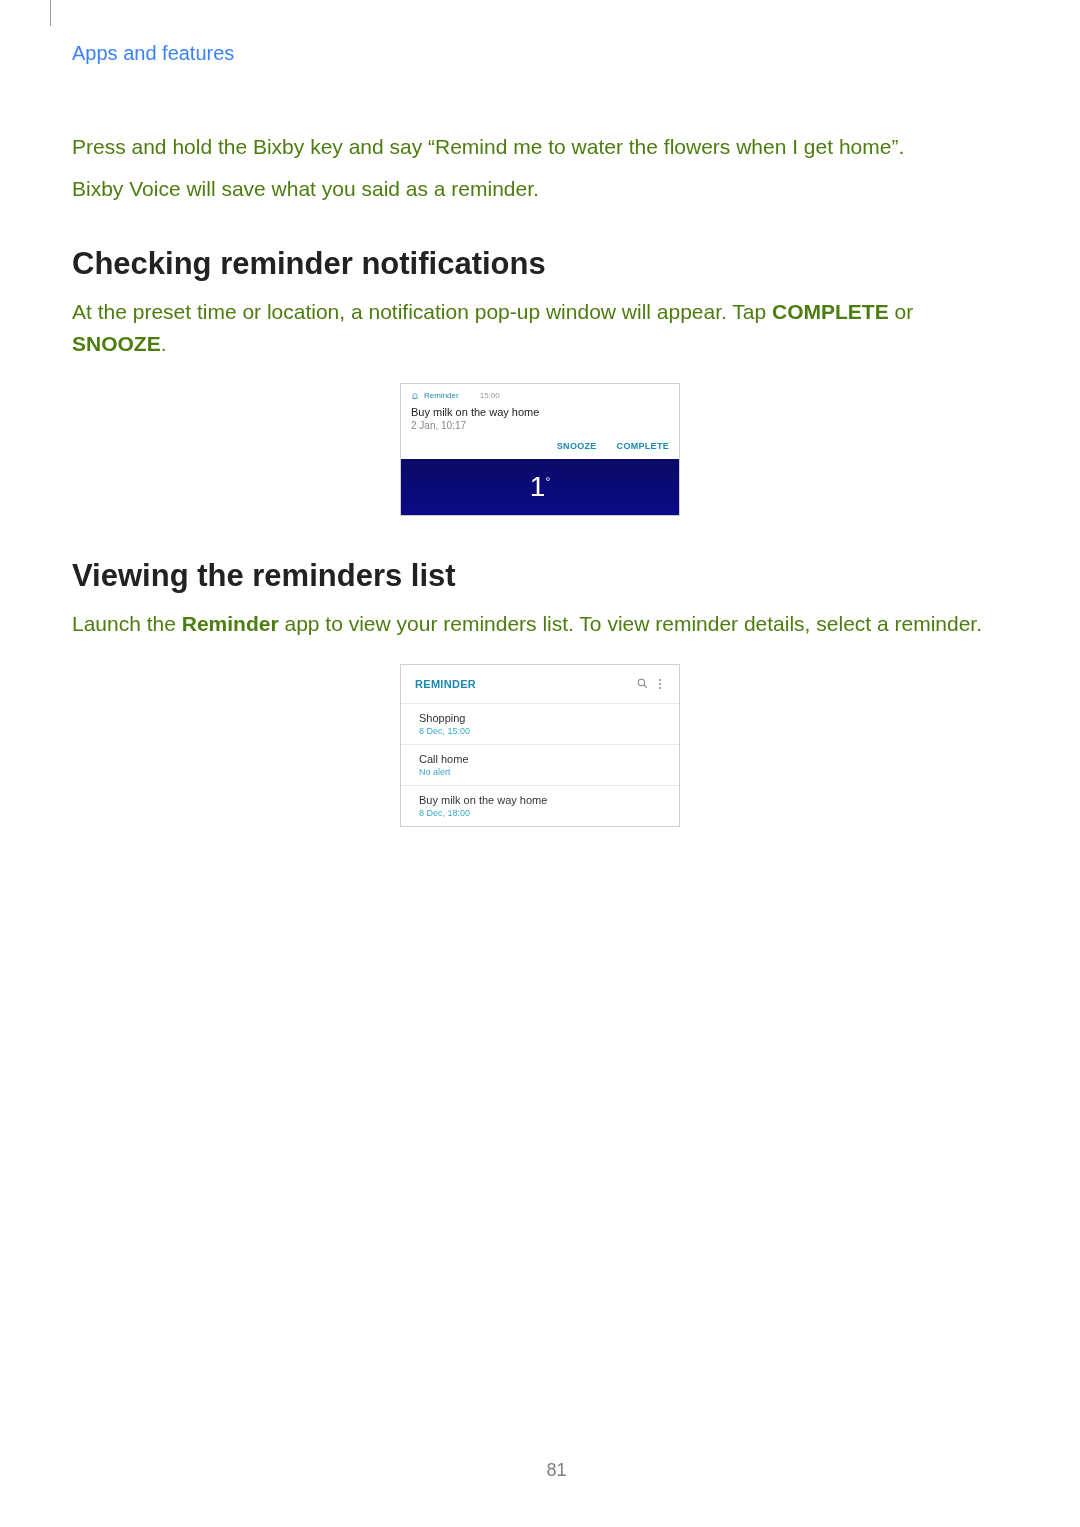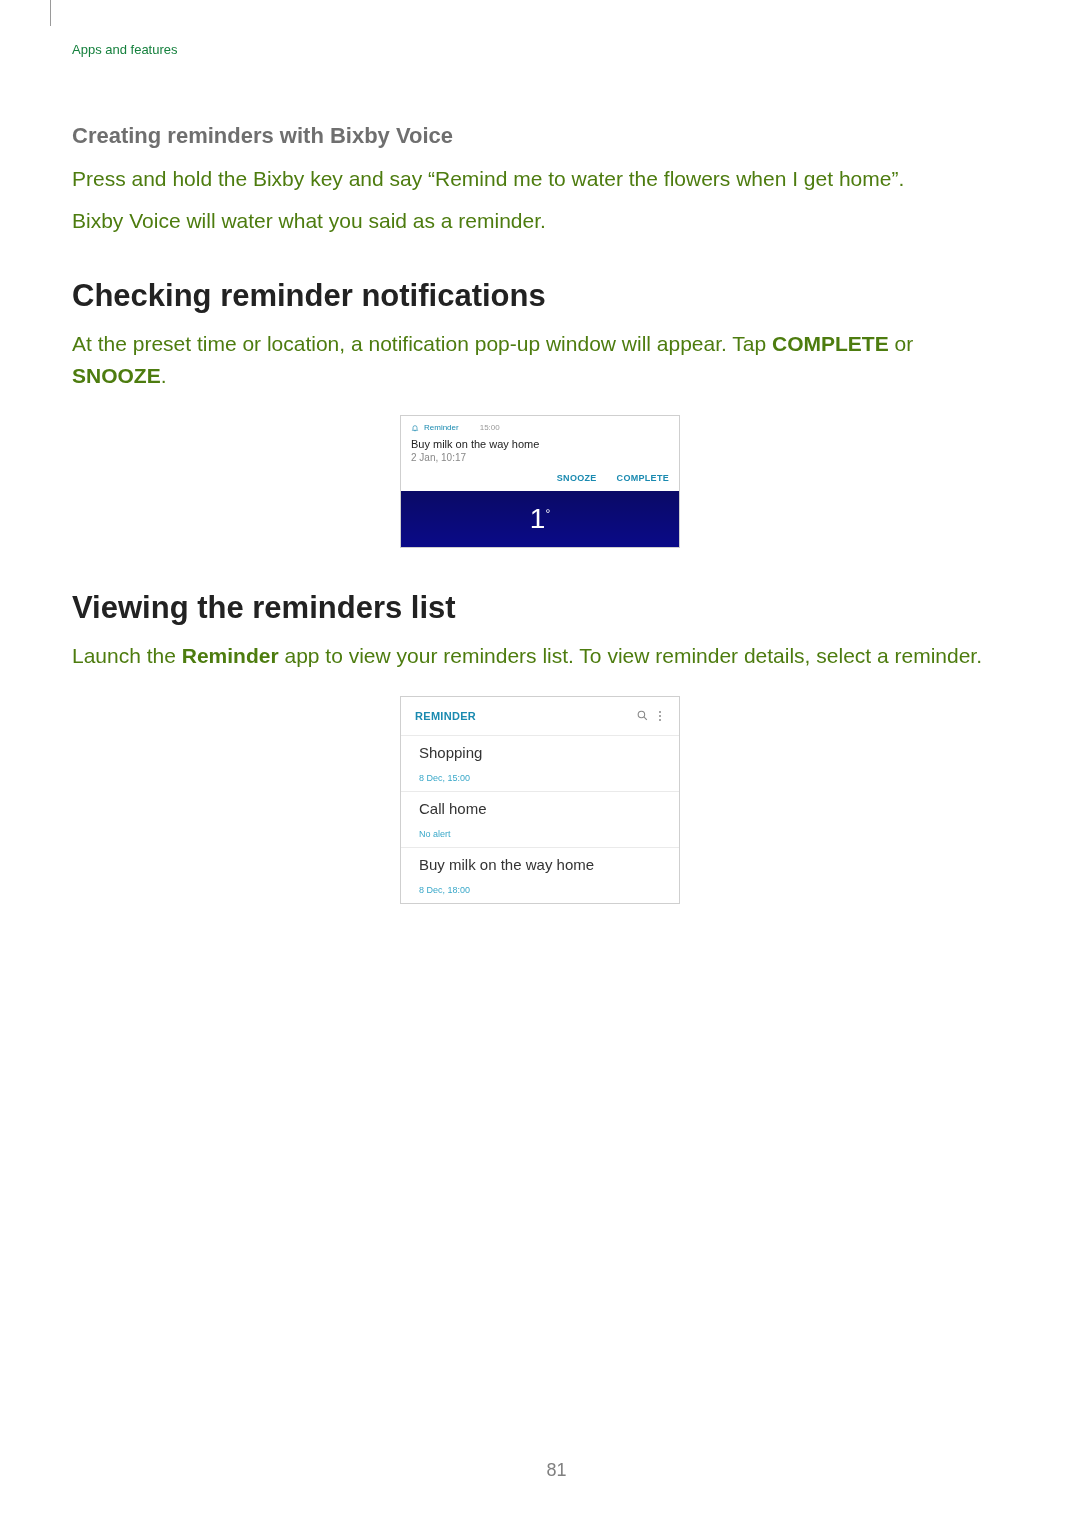--- a/index.html
+++ b/index.html
@@ -16,22 +16,22 @@
   }
   .crop-mark {
     position: absolute;
     left: 50px;
     top: 0;
     width: 0;
     height: 26px;
     border-left: 1px solid #9a9a9a;
   }
   .chapter {
-    font-size: 13px;
-    color: #15803d;
+    font-size: 20px;
+    color: #3b82f6;
     font-weight: 400;
     margin-bottom: 66px;
     margin-top: 4px;
   }
   .sub1 {
     font-size: 22px;
     color: #6f6f6f;
     font-weight: 600;
     margin-bottom: 14px;
   }
@@ -153,27 +153,27 @@
   }
   .more-dots span {
     width: 2px; height: 2px; background: #888; border-radius: 50%;
   }
   .list-item {
     padding: 8px 14px 8px 18px;
     border-bottom: 1px solid #eaeaea;
   }
   .list-item:last-child { border-bottom: none; }
   .li-title {
-    font-size: 15px;
+    font-size: 11px;
     color: #333;
   }
   .li-sub {
     font-size: 9px;
     color: #3aa8c9;
-    margin-top: 12px;
+    margin-top: 2px;
   }
 
   .page-num {
     position: absolute;
     bottom: 46px;
     left: 0;
     width: 100%;
     text-align: center;
     font-size: 18px;
     color: #808080;
@@ -182,23 +182,22 @@
 </style>
 </head>
 <body>
 
 <div class="crop-mark"></div>
 
 <div class="page">
 
   <div class="chapter">Apps and features</div>
 
-  <div class="sub1">Creating reminders with Bixby Voice</div>
   <p class="body-text">Press and hold the Bixby key and say “Remind me to water the flowers when I get home”.</p>
-  <p class="body-text">Bixby Voice will water what you said as a reminder.</p>
+  <p class="body-text">Bixby Voice will save what you said as a reminder.</p>
 
   <div class="h2">Checking reminder notifications</div>
   <p class="body-text">
     <span>At the preset time or location, a notification pop-up window will appear. Tap </span><strong>COMPLETE</strong><span> or </span><strong>SNOOZE</strong><span>.</span>
   </p>
 
   <div class="notif-wrap">
     <div class="notif-top">
       <div class="notif-app-row">
         <span class="bell-icon">

